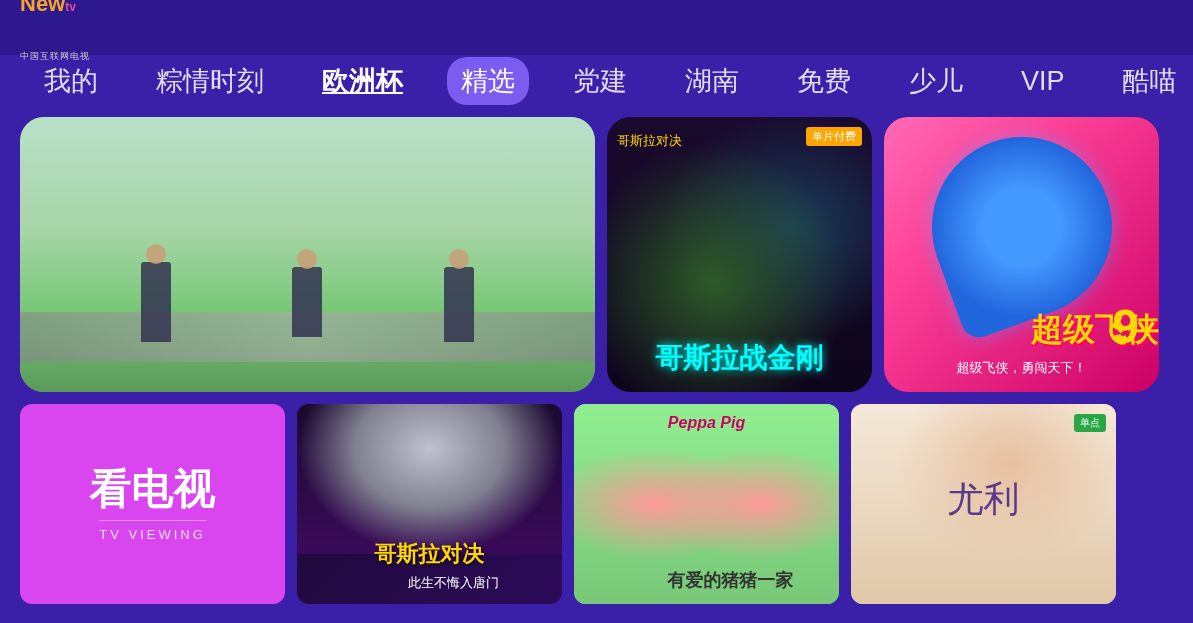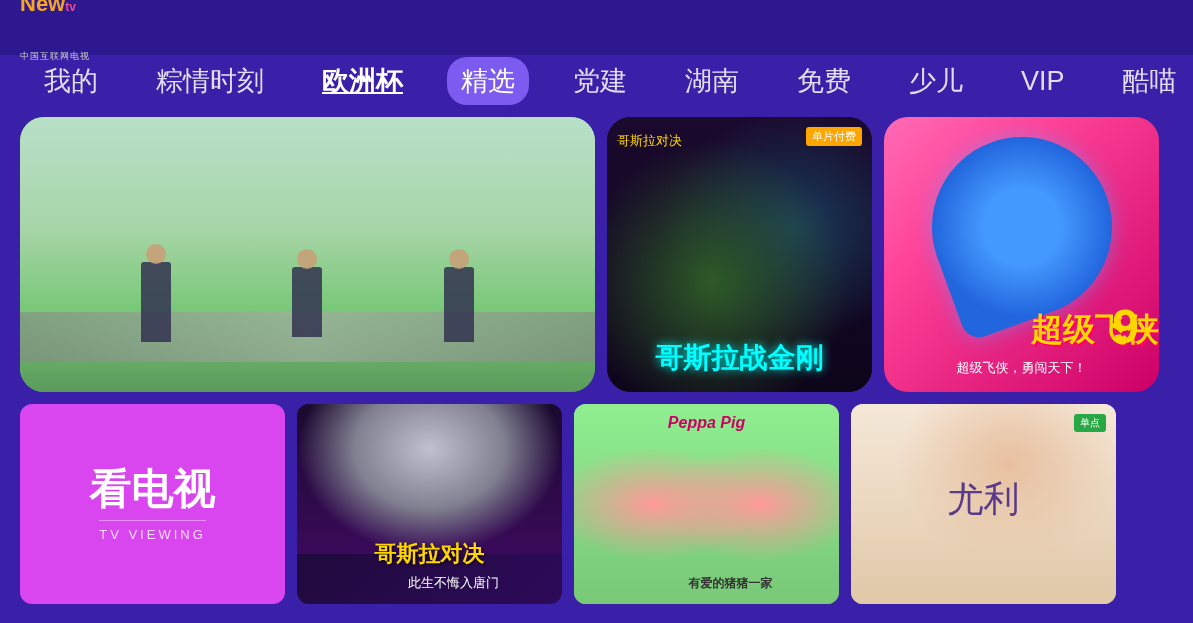--- a/index.html
+++ b/index.html
@@ -354,21 +354,21 @@
     
     .card-peppa {
       background: linear-gradient(135deg, #90ee90, #7ec87e);
       position: relative;
     }
     .card-peppa-title {
       position: absolute;
       bottom: 12px;
       left: 0; right: 0;
       text-align: center;
-      font-size: 12px;
+      font-size: 18px;
       color: #333;
       font-weight: bold;
       padding-left: 48px;
     }
     .peppa-bg {
       position: absolute;
       top: 0; left: 0; right: 0; bottom: 0;
       background: 
         radial-gradient(ellipse at 30% 50%, #ff9999 0%, transparent 40%),
         radial-gradient(ellipse at 70% 50%, #ff9999 0%, transparent 40%),

